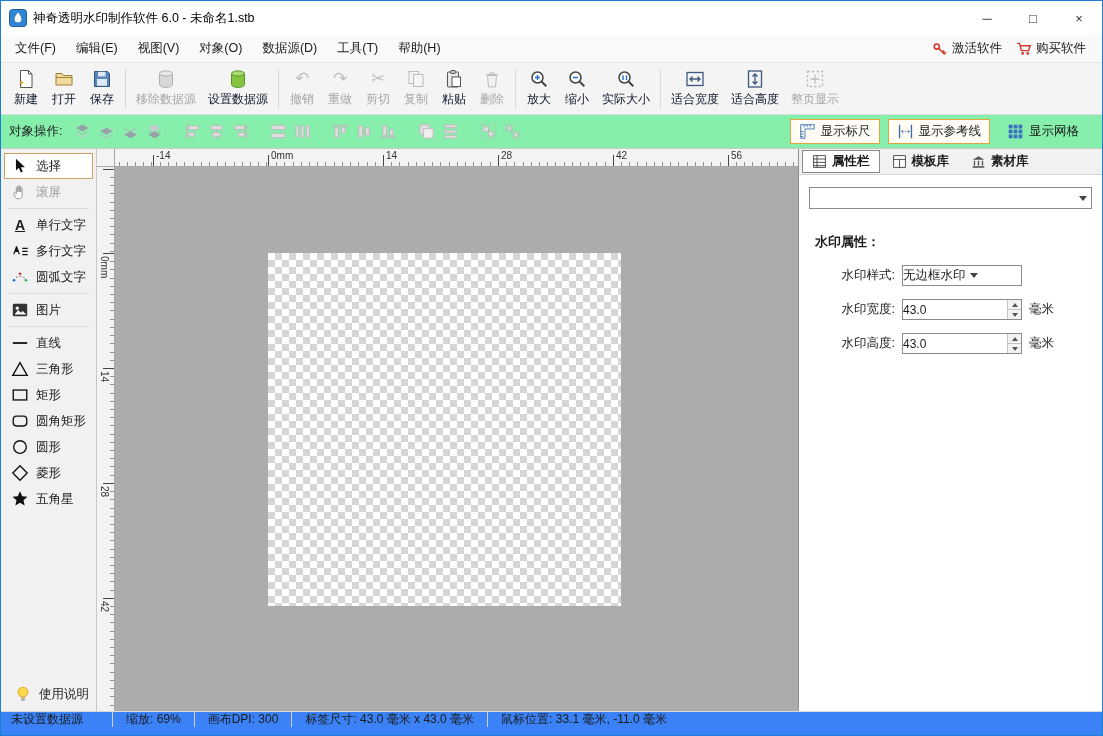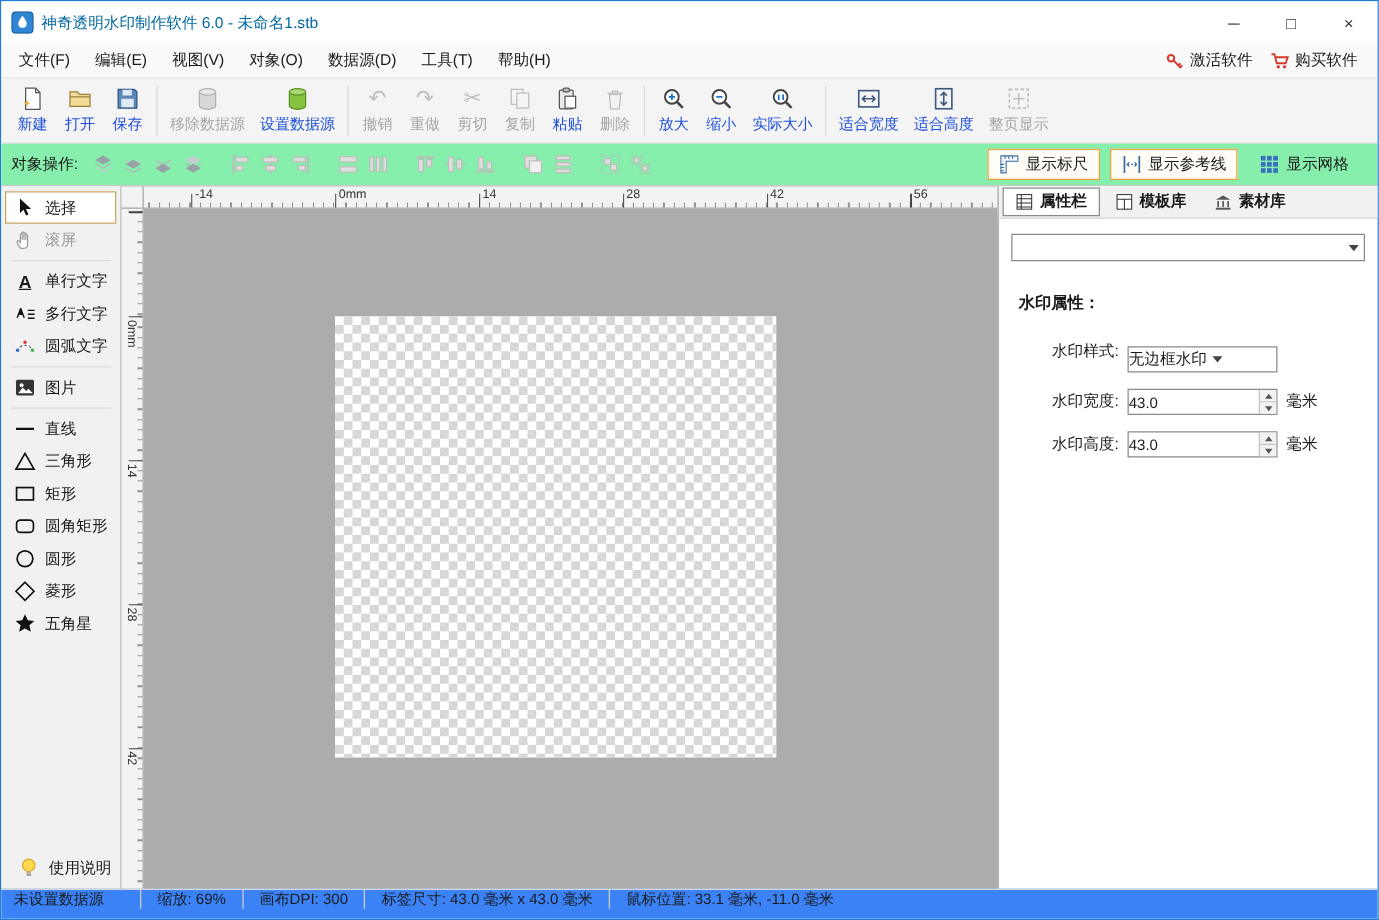--- a/index.html
+++ b/index.html
@@ -3,38 +3,38 @@
 <meta charset="utf-8">
 <style>
   * { box-sizing: border-box; margin: 0; padding: 0; }
   html,body { width:1103px; height:736px; }
   body { font-family:"Liberation Sans","DejaVu Sans",sans-serif; font-size:12px; color:#1a1a1a; -webkit-user-select:none; user-select:none; }
   .window { position:relative; width:1103px; height:736px; border:1px solid #1c7fd5; background:#f0f0f0; overflow:hidden; }
 
   
   .titlebar { height:34px; background:#ffffff; display:flex; align-items:center; padding-left:8px; }
   .app-icon { width:18px; height:18px; margin-right:6px; flex:none; }
-  .title-text { font-size:12.5px; color:#0369a1; }
+  .title-text { font-size:12.5px; color:#000000; }
   .win-controls { margin-left:auto; display:flex; height:34px; }
   .wc { width:46px; height:34px; display:flex; align-items:center; justify-content:center; font-size:13px; color:#333; cursor:default; }
 
   
   .menubar { height:28px; background:#f9f9f9; display:flex; align-items:center; padding:0 4px; border-bottom:1px solid #e6e6e6; }
   .menu-item { padding:4px 10px; font-size:12.5px; }
   .menu-right { margin-left:auto; display:flex; align-items:center; gap:14px; padding-right:12px; }
   .menu-link { display:flex; align-items:center; gap:4px; font-size:12.5px; }
   .menu-link svg { width:16px; height:16px; }
 
   
   .toolbar { height:52px; background:#f4f4f4; display:flex; align-items:center; padding:0 6px; border-bottom:1px solid #dcdcdc; }
   .tb-btn { display:flex; flex-direction:column; align-items:center; justify-content:center; gap:2px; min-width:38px; height:46px; padding:2px 6px; }
   .tb-btn .glyph { height:20px; display:flex; align-items:center; justify-content:center; }
   .tb-btn .glyph svg { width:20px; height:20px; display:block; }
   .gtxt { font-size:17px; line-height:20px; color:#3d3d3d; }
-  .tb-label { font-size:12px; color:#1d4ed8; white-space:nowrap; }
+  .tb-label { font-size:12px; color:#0f172a; white-space:nowrap; }
   .tb-btn.dis .tb-label { color:#a6a6a6; }
   .tb-btn.dis .gtxt { color:#bdbdbd; }
   .tb-sep { width:1px; height:40px; background:#d8d8d8; margin:0 4px; flex:none; }
 
   
   .objectbar { height:34px; background:#86efac; display:flex; align-items:center; padding:0 8px; border-bottom:1px solid #c9c9c9; }
   .ob-label { font-size:12.5px; margin-right:8px; white-space:nowrap; }
   .obi { width:24px; height:24px; display:flex; align-items:center; justify-content:center; flex:none; }
   .obi svg { width:19px; height:19px; display:block; }
   .ob-gap { width:14px; flex:none; }
@@ -90,21 +90,21 @@
   .ptab.active { border-color:#8a8a8a; background:#ffffff; }
   .ptab svg { width:15px; height:15px; display:block; }
   .panel-body { flex:1; padding:12px 10px 0 10px; }
   .combo { height:22px; border:1px solid #8a8a8a; background:#fff; display:flex; align-items:center; }
   .combo .cval { flex:1; padding:0 5px; font-size:12px; overflow:hidden; white-space:nowrap; }
   .drop-zone { width:17px; height:100%; display:flex; align-items:center; justify-content:center; }
   .tri-down { width:0; height:0; border-left:4px solid transparent; border-right:4px solid transparent; border-top:5px solid #444; }
   .sec-title { font-weight:bold; font-size:13px; margin:24px 0 14px 6px; }
   .prop-row { display:flex; align-items:center; margin-bottom:13px; font-size:12.5px; }
   .prop-label { width:86px; text-align:right; margin-right:7px; flex:none; }
-  .combo2 { width:120px; height:21px; border:1px solid #8a8a8a; background:#fff; display:flex; align-items:center; flex:none;margin-top:12px; }
+  .combo2 { width:120px; height:21px; border:1px solid #8a8a8a; background:#fff; display:flex; align-items:center; flex:none; }
   .spin { width:120px; height:21px; border:1px solid #8a8a8a; background:#fff; display:flex; align-items:stretch; flex:none; }
   .spin .val { flex:1; text-align:left; padding:3px 3px 0 0; font-size:12px; }
   .spin .btns { width:14px; border-left:1px solid #c4c4c4; display:flex; flex-direction:column; }
   .spin .btns .sb { flex:1; display:flex; align-items:center; justify-content:center; background:#f2f2f2; }
   .spin .btns .sb:first-child { border-bottom:1px solid #c4c4c4; }
   .tri-up-s { width:0; height:0; border-left:3px solid transparent; border-right:3px solid transparent; border-bottom:4px solid #555; }
   .tri-down-s { width:0; height:0; border-left:3px solid transparent; border-right:3px solid transparent; border-top:4px solid #555; }
   .unit { margin-left:7px; }
 
   

